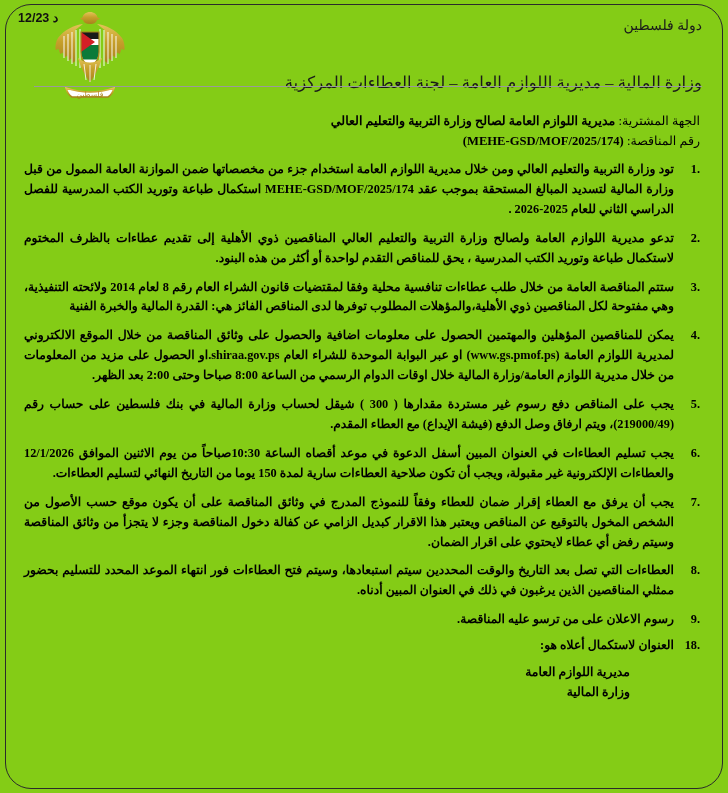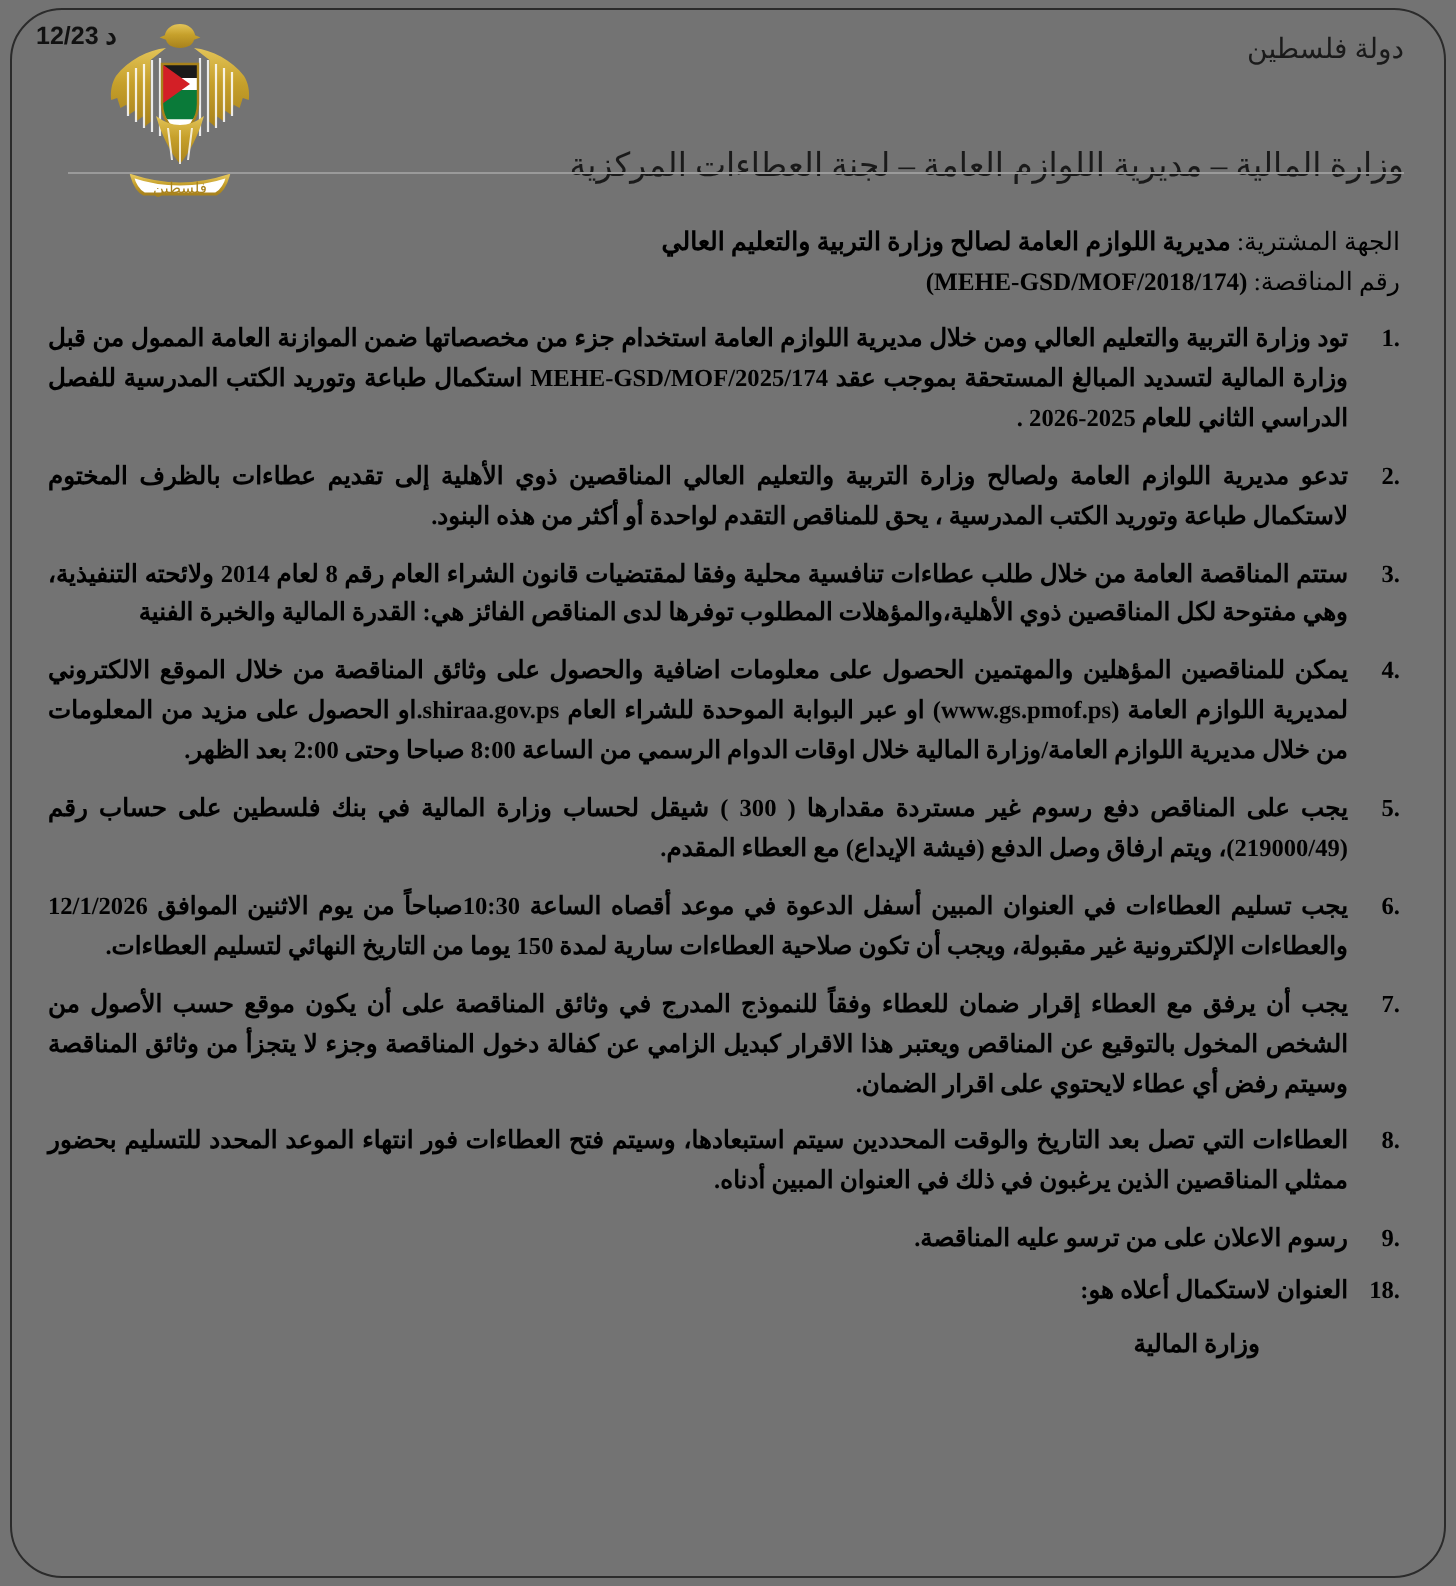--- a/index.html
+++ b/index.html
@@ -14,21 +14,21 @@
     height: 793px;
     font-family: "Liberation Serif", "DejaVu Serif", serif;
     color: #111111;
     overflow: hidden;
   }
 
   .page {
     position: relative;
     width: 728px;
     height: 793px;
-    background: #737373;
+    background: #84cc16;
   }
 
   
   .frame {
     position: absolute;
     left: 5px;
     top: 4px;
     width: 718px;
     height: 785px;
     border: 1.6px solid #2b2b2b;
@@ -231,21 +231,21 @@
 
   <div class="body">
 
     <div class="meta-line">
       <span class="lbl">الجهة المشترية:</span>
       <span>مديرية اللوازم العامة لصالح وزارة التربية والتعليم العالي</span>
     </div>
 
     <div class="meta-line">
       <span class="lbl">رقم المناقصة:</span>
-      <span class="ltr">(MEHE-GSD/MOF/2018/174)</span>
+      <span class="ltr">(MEHE-GSD/MOF/2025/174)</span>
     </div>
 
 
     <div class="clauses">
 
       <div class="clause">
         <span class="num">1.</span>
         <span class="txt">تود وزارة التربية والتعليم العالي ومن خلال مديرية اللوازم العامة استخدام جزء من مخصصاتها ضمن  الموازنة العامة الممول من قبل وزارة المالية لتسديد المبالغ المستحقة بموجب عقد MEHE-GSD/MOF/2025/174 استكمال طباعة وتوريد الكتب المدرسية للفصل الدراسي الثاني للعام 2025-2026 .</span>
       </div>
 
@@ -290,18 +290,19 @@
       </div>
 
       <div class="clause tight">
         <span class="num">18.</span>
         <span class="txt">العنوان لاستكمال أعلاه هو:</span>
       </div>
 
     </div>
 
     <div class="addr">
+      <div>مديرية اللوازم العامة</div>
       <div>وزارة المالية</div>
 
     </div>
 
   </div>
 </div>
 
 </body></html>

